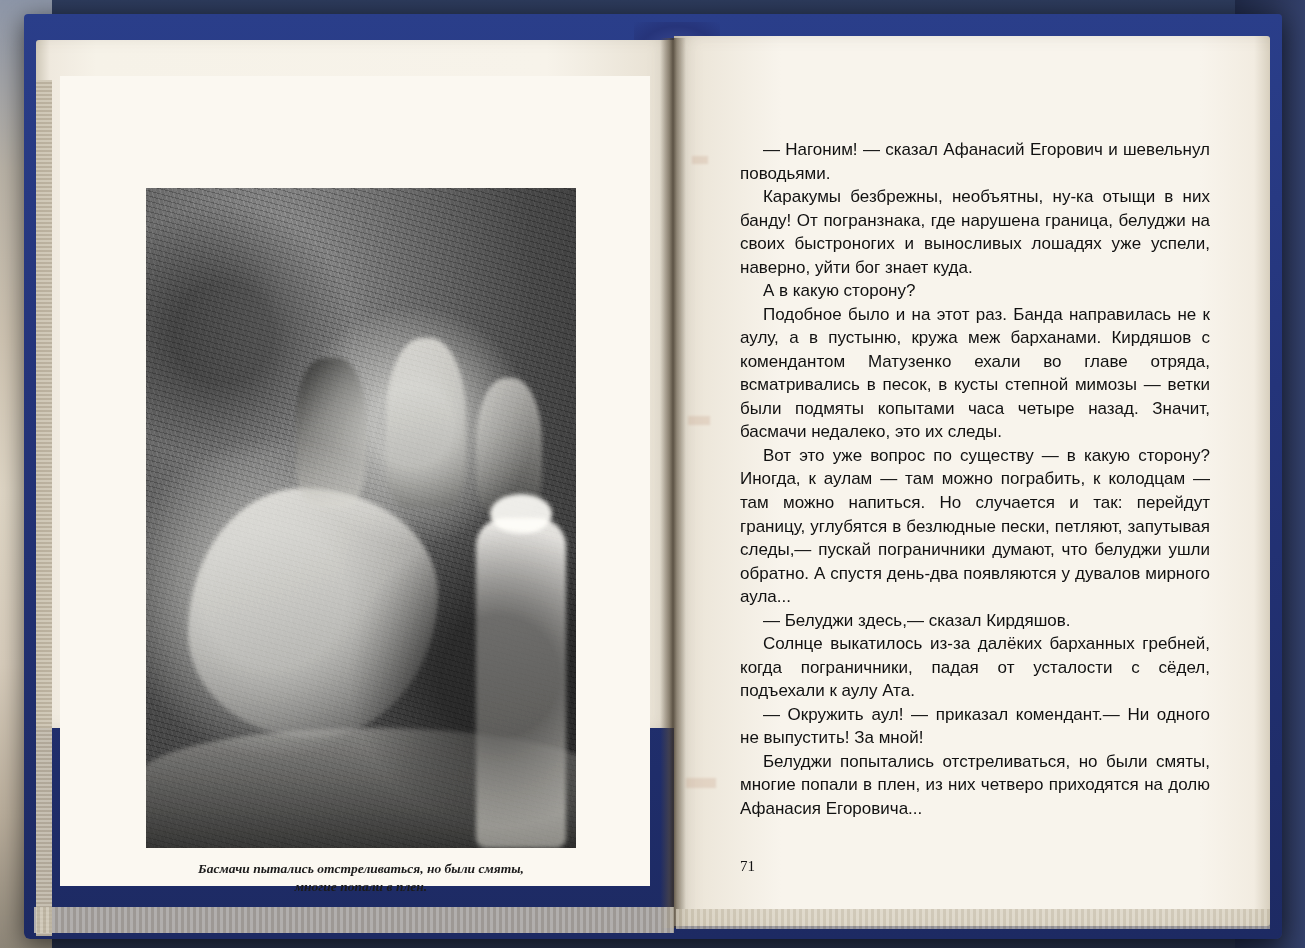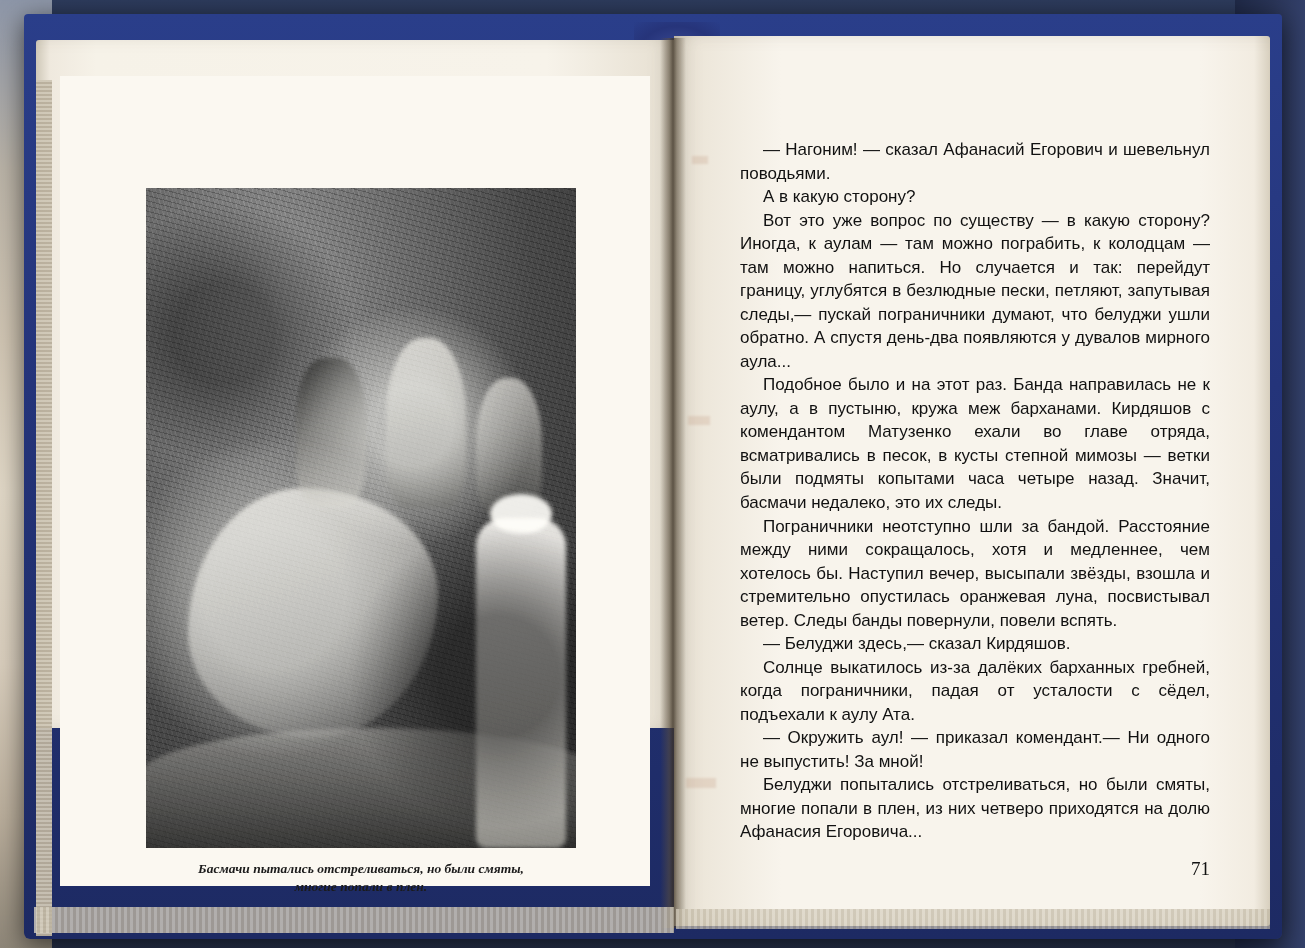--- a/index.html
+++ b/index.html
@@ -208,22 +208,22 @@
   }
   .text-col p {
     margin: 0;
     text-indent: 1.35em;
   }
   .page-number {
     position: absolute;
     left: 66px;
     top: 822px;
     width: 470px;
-    text-align: right;
-    font-size: 19px;
+    text-align: left;
+    font-size: 15px;
     color: #111;
     font-family: "Liberation Serif", serif;
   }
 
   
   .smudge {
     position: absolute;
     background: rgba(180,120,90,.18);
     filter: blur(1.2px);
     pointer-events: none;
@@ -260,24 +260,24 @@
       </div>
     </div>
 
     <div class="page-block-right">
       <div class="smudge" style="left:18px;top:120px;width:16px;height:8px;"></div>
       <div class="smudge" style="left:14px;top:380px;width:22px;height:9px;"></div>
       <div class="smudge" style="left:12px;top:742px;width:30px;height:10px;"></div>
 
       <div class="text-col" id="body-text">
           <p>— Нагоним! — сказал Афанасий Егорович и шевельнул поводьями.</p>
+          <p>Каракумы безбрежны, необъятны, ну-ка отыщи в них банду! От погранзнака, где нарушена граница, белуджи на своих быстроногих и выносливых лошадях уже успели, наверно, уйти бог знает куда.</p>
           <p>А в какую сторону?</p>
+          <p>Подобное было и на этот раз. Банда направилась не к аулу, а в пустыню, кружа меж барханами. Кирдяшов с комендантом Матузенко ехали во главе отряда, всматривались в песок, в кусты степной мимозы — ветки были подмяты копытами часа четыре назад. Значит, басмачи недалеко, это их следы.</p>
           <p>Вот это уже вопрос по существу — в какую сторону? Иногда, к аулам — там можно пограбить, к колодцам — там можно напиться. Но случается и так: перейдут границу, углубятся в безлюдные пески, петляют, запутывая следы,— пускай пограничники думают, что белуджи ушли обратно. А спустя день-два появляются у дувалов мирного аула...</p>
-          <p>Подобное было и на этот раз. Банда направилась не к аулу, а в пустыню, кружа меж барханами. Кирдяшов с комендантом Матузенко ехали во главе отряда, всматривались в песок, в кусты степной мимозы — ветки были подмяты копытами часа четыре назад. Значит, басмачи недалеко, это их следы.</p>
-          <p>Пограничники неотступно шли за бандой. Расстояние между ними сокращалось, хотя и медленнее, чем хотелось бы. Наступил вечер, высыпали звёзды, взошла и стремительно опустилась оранжевая луна, посвистывал ветер. Следы банды повернули, повели вспять.</p>
           <p>— Белуджи здесь,— сказал Кирдяшов.</p>
           <p>Солнце выкатилось из-за далёких барханных гребней, когда пограничники, падая от усталости с сёдел, подъехали к аулу Ата.</p>
           <p>— Окружить аул! — приказал комендант.— Ни одного не выпустить! За мной!</p>
           <p>Белуджи попытались отстреливаться, но были смяты, многие попали в плен, из них четверо приходятся на долю Афанасия Егоровича...</p>
         </div>
       <div class="page-number">71</div>
     </div>
 
     <div class="gutter"></div>
     <div class="edges-bottom-left"></div>

